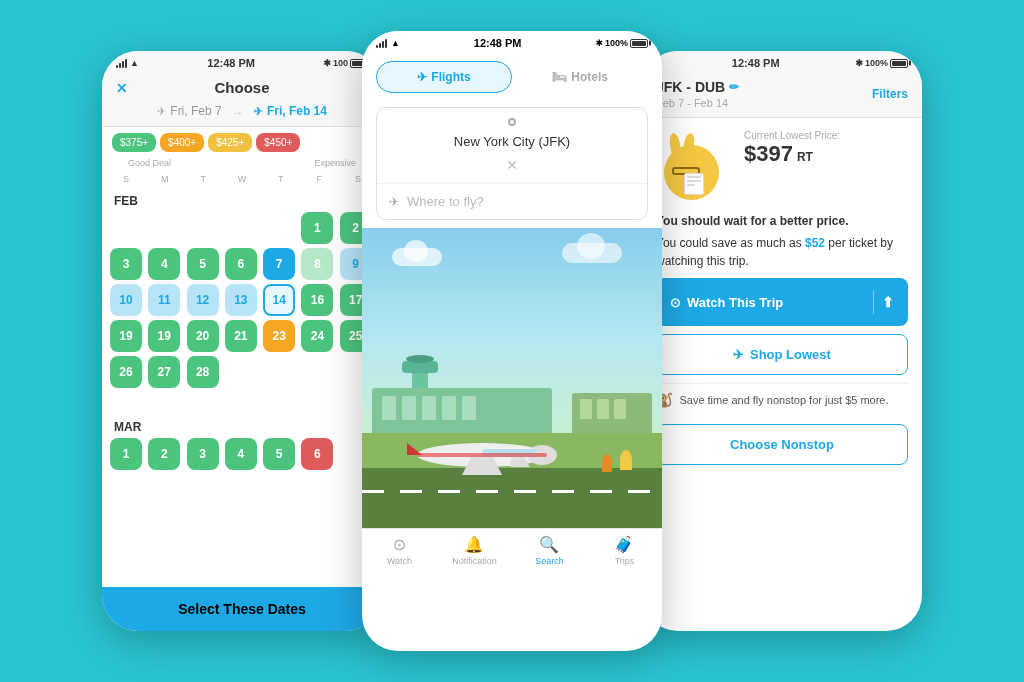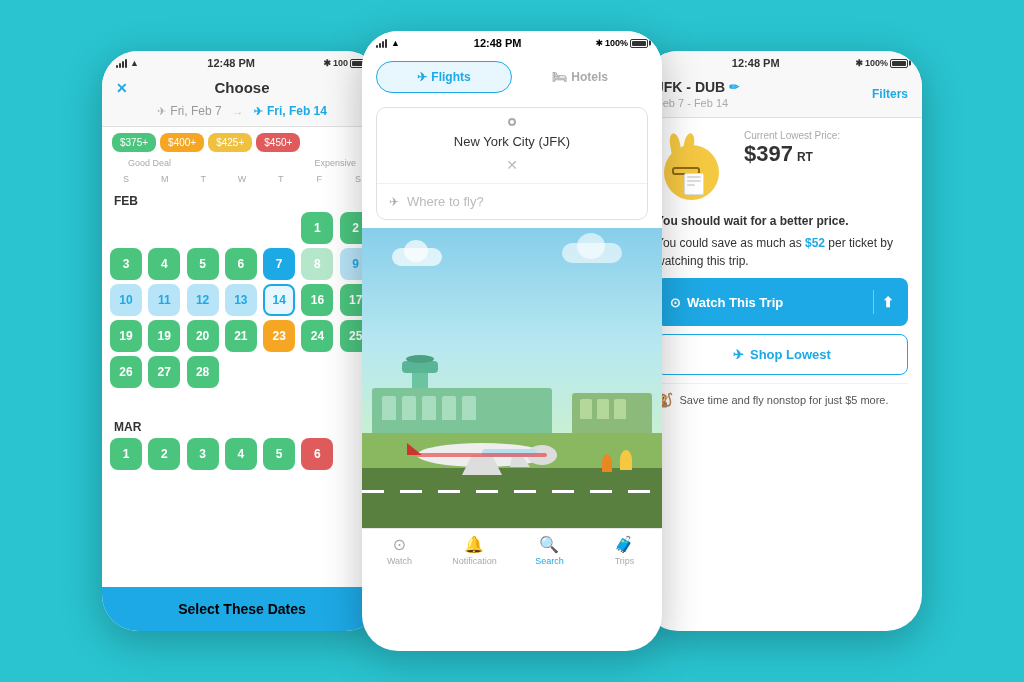--- a/index.html
+++ b/index.html
@@ -822,13 +822,16 @@
   <div class="shop-btn">
     <span style="color:#1da9e5;">✈</span>
     <span>Shop Lowest</span>
   </div>
 
   <div class="nonstop-section">
     <span class="monkey-icon">🐒</span>
     <span>Save time and fly nonstop for just $5 more.</span>
   </div>
 
+  <div class="choose-nonstop-btn">
+    <span>Choose Nonstop</span>
+  </div>
 </div>
 
 </body></html>

